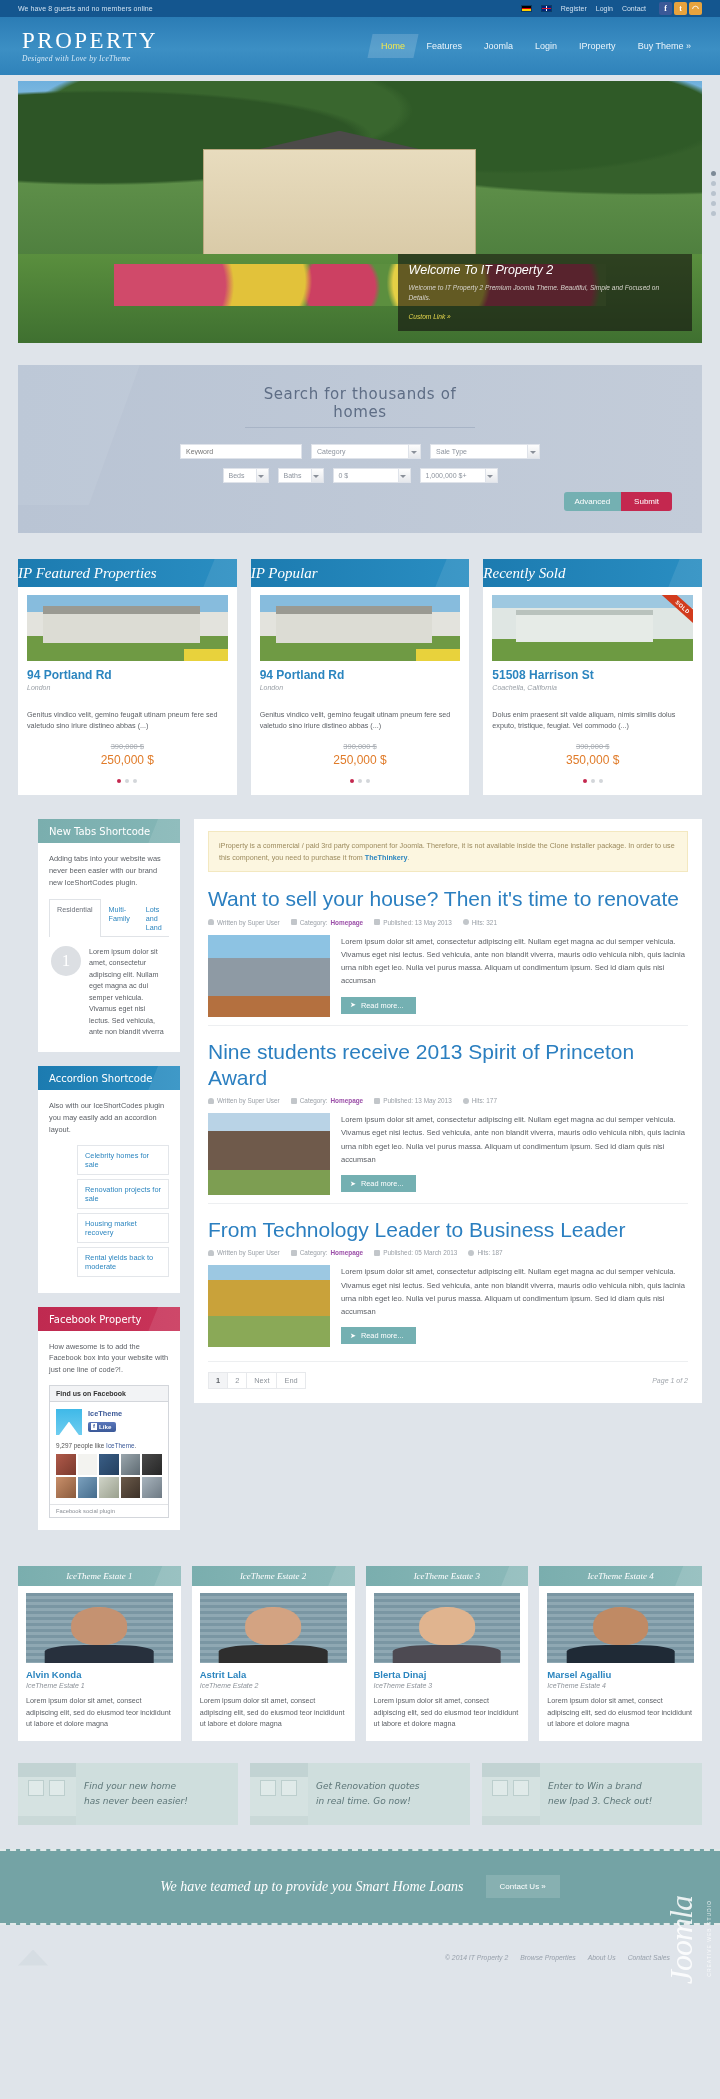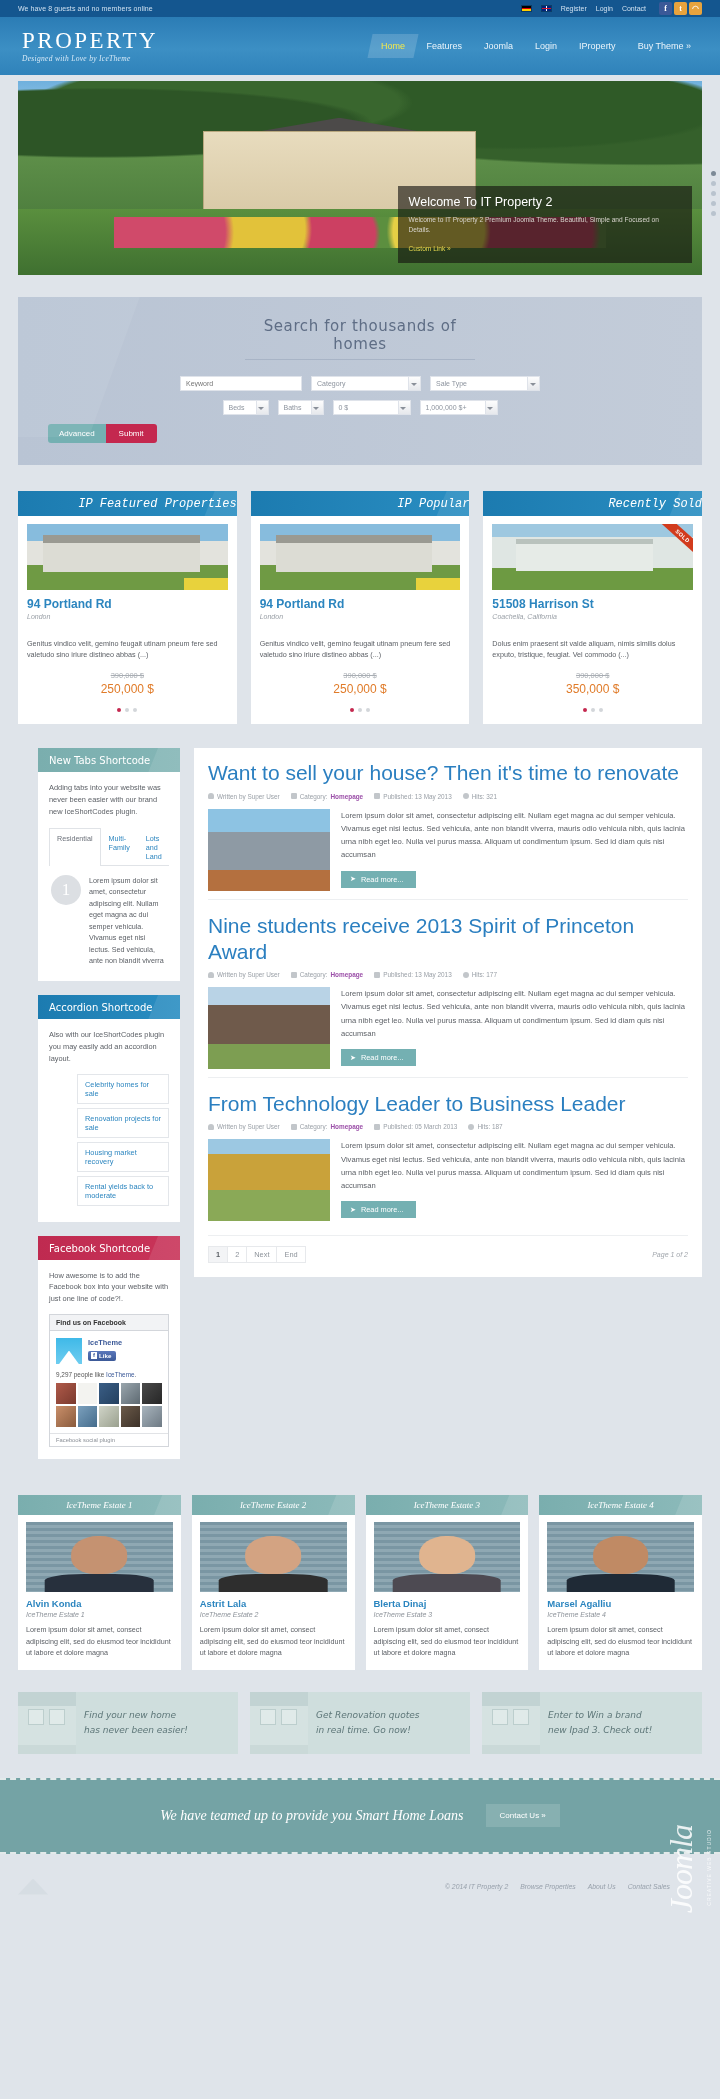--- a/index.html
+++ b/index.html
@@ -84,24 +84,25 @@
   .nav-item.active {
     color: #f5e94b;
     background: rgba(255,255,255,.16);
     transform: skewX(-12deg);
   }
   .nav-item.active span { display: inline-block; transform: skewX(12deg); }
 
   
   .hero-area { padding: 6px 18px 0 18px; position: relative; }
   .hero {
-    height: 194px;
+    height: 262px;
     position: relative;
     overflow: hidden;
     background: linear-gradient(to bottom, #8fc6e8 0%, #a9d4ea 22%, #5e8f49 38%, #3e6e33 100%);
+    font-style: italic;
   }
   .hero-sky { position:absolute; left:0; top:0; width:100%; height:30%;
     background: linear-gradient(to bottom,#6fb0dd,#bcdcee); }
   .hero-trees { position:absolute; left:0; top:0; width:100%; height:62%;
     background:
       radial-gradient(ellipse at 12% 35%, #2d5526 0 30%, transparent 32%),
       radial-gradient(ellipse at 30% 18%, #39662e 0 26%, transparent 28%),
       radial-gradient(ellipse at 72% 22%, #2f5a27 0 30%, transparent 32%),
       radial-gradient(ellipse at 92% 40%, #35602b 0 34%, transparent 36%),
       radial-gradient(ellipse at 50% 8%, #3c6b31 0 20%, transparent 22%);
@@ -200,40 +201,40 @@
     border-left: 3px solid transparent; border-right: 3px solid transparent;
     border-top: 3.5px solid #8a9099; z-index: 2;
   }
   .w-keyword { width: 122px; }
   .w-category { width: 110px; }
   .w-saletype { width: 110px; }
   .w-beds { width: 46px; }
   .w-baths { width: 46px; }
   .w-pmin { width: 78px; }
   .w-pmax { width: 78px; }
-  .btnrow { display: flex; justify-content: flex-start; margin-top: 2px; }
+  .btnrow { display: flex; justify-content: flex-end; margin-top: 2px; }
   .btn-adv {
     background: #74b0b2; color: #fff; font-size: 8px;
     padding: 5px 11px; border: none; border-radius: 3px 0 0 3px; cursor: pointer;
     font-family: "Liberation Sans", sans-serif;
   }
   .btn-sub {
     background: #c4284f; color: #fff; font-size: 8px;
     padding: 5px 13px; border: none; border-radius: 0 3px 3px 0; cursor: pointer;
     font-family: "Liberation Sans", sans-serif;
   }
 
   
   .propwrap { padding: 26px 18px 0 18px; display: flex; gap: 14px; }
   .pcard { flex: 1; background: #fff; }
   .pcard-head {
     background: linear-gradient(to right, #1c7bb0, #2a8ec2);
-    color: #fff; font-size: 12px; font-style: italic;
-    font-family: Liberation Mono, monospace;
-    text-align: right; padding: 6px 0 5px 0;
+    color: #fff; font-size: 15px; font-style: italic;
+    font-family: Liberation Serif, serif;
+    text-align: left; padding: 6px 0 5px 0;
     position: relative; overflow: hidden;
   }
   .pcard-head:after {
     content:""; position:absolute; right:-12px; top:-6px; width:40px; height:40px;
     background: rgba(255,255,255,.09); transform: skewX(-22deg);
   }
   .pcard-body { padding: 8px 9px 12px 9px; }
   .pimg {
     width: 100%; height: 66px; position: relative; overflow: hidden;
     background: linear-gradient(to bottom,#8bbcd9 0 30%, #cfcfc8 30% 72%, #7fa84f 72% 100%);
@@ -717,21 +718,21 @@
             <div class="acc-item">Celebrity homes for sale</div>
             <div class="acc-item">Renovation projects for sale</div>
             <div class="acc-item">Housing market recovery</div>
             <div class="acc-item">Rental yields back to moderate</div>
           </div>
         </div>
       </div>
 
       <div class="mod">
         <div class="mod-head mh-pink">
-          <span>Facebook Shortcode</span>
+          <span>Facebook Property</span>
           
         </div>
         <div class="mod-body">
           <div class="mod-p">How awesome is to add the Facebook box into your website with just one line of code?!.</div>
           <div class="fbbox">
             <div class="fbbox-head">Find us on Facebook</div>
             <div class="fb-brand">
               <div class="fb-logo"></div>
               <div>
                 <div class="fb-name">IceTheme</div>
@@ -758,20 +759,23 @@
               <div class="fb-th"></div>
             </div>
             <div class="fb-foot">Facebook social plugin</div>
           </div>
         </div>
       </div>
 
     </div>
 
     <div class="rightcol">
+      <div class="notice">
+        <span>iProperty is a commercial / paid 3rd party component for Joomla. Therefore, it is not available inside the Clone installer package. In order to use this component, you need to purchase it from </span><a href="#">TheThinkery</a>.
+      </div>
 
       <div class="art">
         <h2>Want to sell your house? Then it's time to renovate</h2>
         <div class="art-meta">
           <span class="meta-i">
               <i class="mi mi-user"></i>
               <span>Written by Super User</span>
             </span>
           <span class="meta-i">
               <i class="mi mi-folder"></i>

